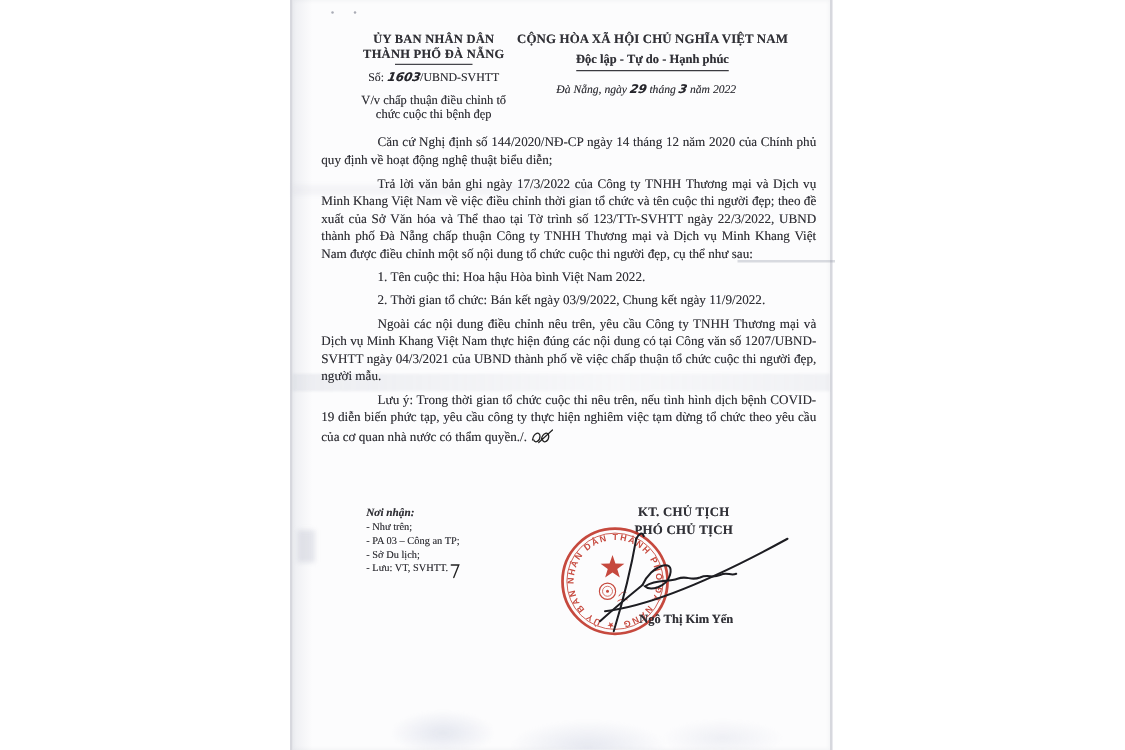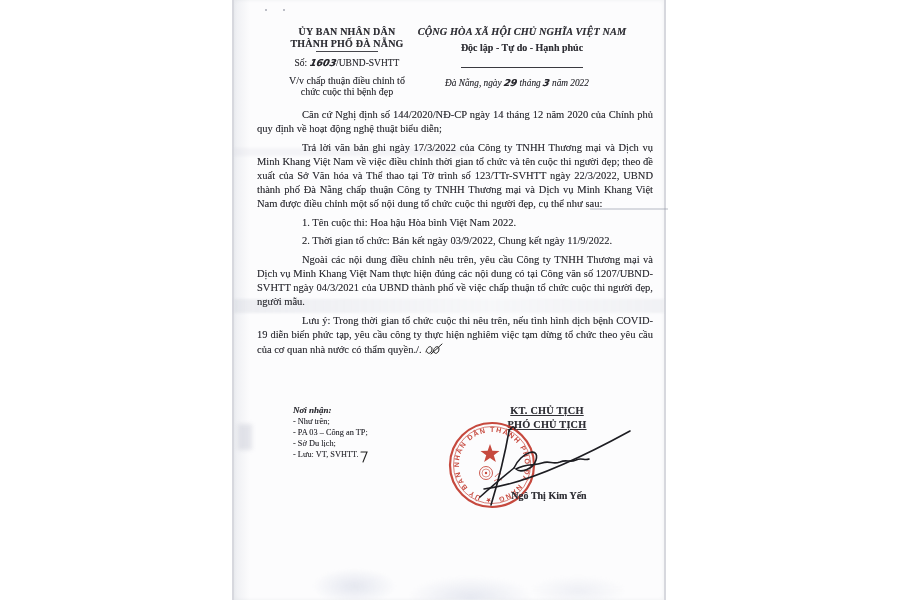--- a/index.html
+++ b/index.html
@@ -37,43 +37,43 @@
   
   .hdr-left { position:absolute; left:38px; top:26px; width:150px; text-align:center; }
   .org1 { font-weight:bold; font-size:10px; letter-spacing:0.2px; }
   .org2 { font-weight:bold; font-size:10px; letter-spacing:0.2px; margin-top:1px;text-align:center; }
   .org-underline { width:62px; height:0; border-top:1px solid #46464c; margin:2px auto 0; }
   .doc-no { font-size:9.5px; margin-top:5px; }
   .vv { font-size:10px; line-height:10.5px; margin-top:8px; }
   .vv div:first-child { margin-top:0; }
 
   .hdr-right { position:absolute; left:176px; top:26px; width:224px; text-align:center; }
-  .nat1 { font-weight:bold; font-size:10.3px; letter-spacing:0.1px;font-style:italic; }
+  .nat1 { font-weight:bold; font-size:10.3px; letter-spacing:0.1px; }
   .nat2 { display:inline-block; font-weight:bold; font-size:10px; margin-top:2px;
-          border-bottom:1px solid #3a3a40; padding-bottom:14px; }
+          border-bottom:1px solid #3a3a40; padding-bottom:3px; }
   .date-line { font-style:italic; font-size:9.3px; margin-top:9px; padding-right:10px; }
 
   .hand { font-family:"DejaVu Sans",sans-serif; font-style:italic; font-weight:bold;
           display:inline-block; transform:skewX(-10deg); font-size:9.5px; color:#26262c; }
 
   
   .body-block { position:absolute; left:23px; top:108px; width:396px; }
   .recipient { font-size:10.4px; text-align:center; margin-bottom:12px; }
   .body-block p { font-size:10.5px; line-height:14.1px; text-align:justify;
                   text-indent:45px; margin:0 0 4.5px 0; }
   .paraph-svg { display:inline-block; vertical-align:-3px; margin-left:2px; }
 
   
   .noi-nhan { position:absolute; left:59px; top:405px; width:140px; }
   .noi-nhan .label { font-size:9px; font-weight:bold; font-style:italic; margin-bottom:2px; }
   .noi-nhan .item { font-size:8.3px; line-height:10.9px; }
   .mark7 { display:inline-block; vertical-align:-6px; margin-left:1px; }
 
   .sign-titles { position:absolute; left:228px; top:404px; width:170px; text-align:center; }
-  .sign-titles div { font-weight:bold; font-size:10.3px; line-height:13.5px; letter-spacing:0.2px;text-decoration:underline; }
+  .sign-titles div { font-weight:bold; font-size:10.3px; line-height:13.5px; letter-spacing:0.2px; }
 
   .seal-svg { position:absolute; left:208px; top:415px; width:100px; height:100px; opacity:0.92; }
   .seal-stroke { fill:none; stroke:var(--seal_red,#c23a2e); }
   .seal-fill { fill:var(--seal_red,#c23a2e); }
   .seal-ring-text { fill:var(--seal_red,#c23a2e); font-family:"Liberation Sans","DejaVu Sans",sans-serif;
                     font-size:7px; font-weight:bold; letter-spacing:1.4px; }
 
   .signature-svg { position:absolute; left:223px; top:418px; width:185px; height:90px; }
   .sig-stroke { fill:none; stroke:#1d1d22; stroke-width:1.6; stroke-linecap:round; }
 

